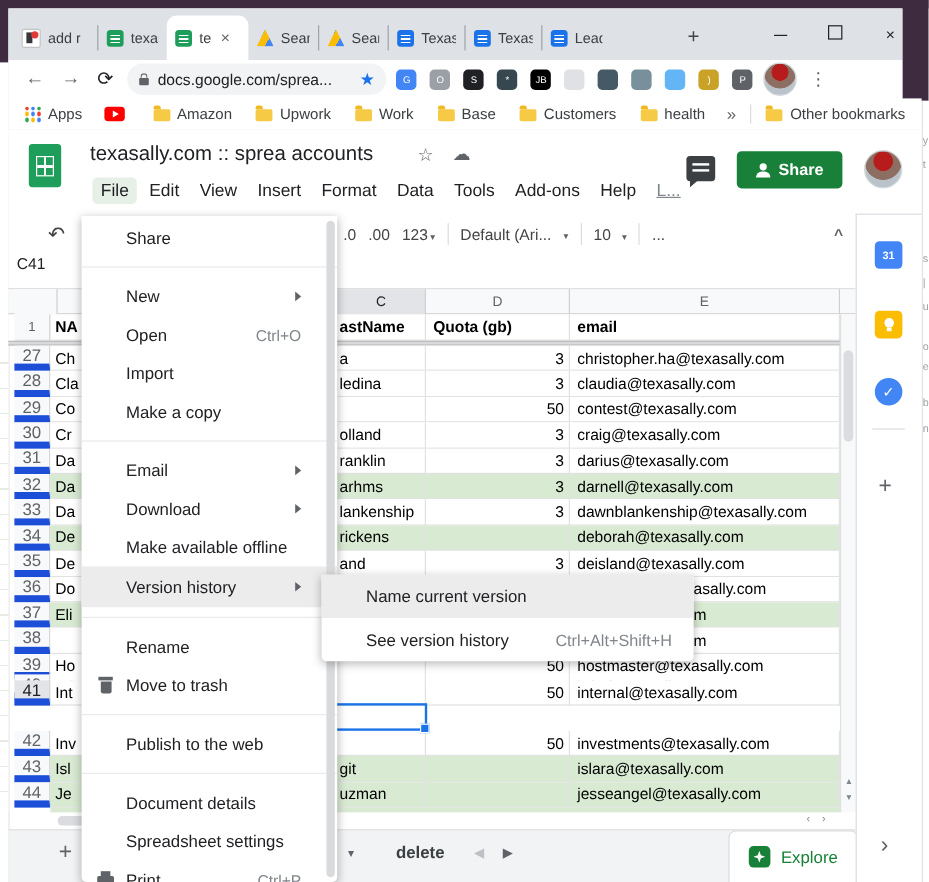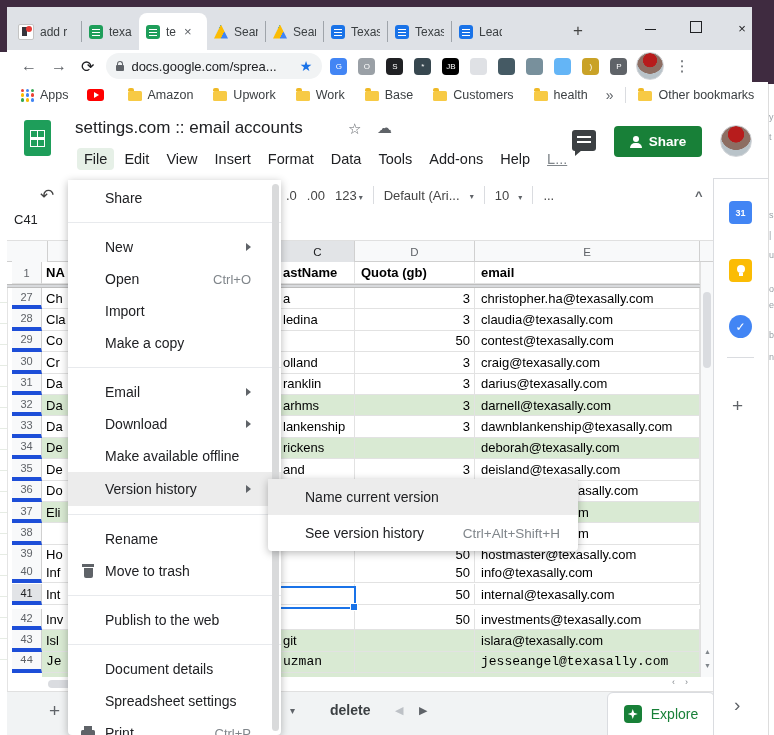--- a/index.html
+++ b/index.html
@@ -121,22 +121,22 @@
      justify-content:center;border-right:1px solid #d0d0d0;box-sizing:border-box;}
   .ch.sel{background:#e2e4e7;color:#202124;}
   .corner{position:absolute;left:5px;top:0;width:35px;height:21px;border-right:1px solid #d0d0d0;background:#f8f9fa;}
   .hdrrow{left:7px;top:262px;width:706px;height:22px;background:#fff;}
   .hcell{position:absolute;top:0;height:22px;font-size:13px;font-weight:bold;color:#000;display:flex;
      align-items:center;box-sizing:border-box;border-bottom:1px solid #e2e2e2;}
   .frozen{left:7px;top:284px;width:693px;height:4px;background:#d8dadd;border-top:1px solid #bdbdbd;border-bottom:1px solid #bdbdbd;box-sizing:border-box;}
   .grow{position:absolute;left:12px;width:688px;height:21.4px;display:flex;}
   .cell{box-sizing:border-box;border-bottom:1px solid #e2e2e2;font-size:13px;color:#000;display:flex;
      align-items:center;overflow:hidden;white-space:nowrap;background:#fff;}
-  .rh{width:30px;background:#f8f9fa;border-right:1px solid #d0d0d0;border-bottom:4px solid #1d4ed8;
-     color:#5f6368;font-size:11px;justify-content:center;}
+  .rh{width:30px;background:#f8f9fa;border-right:1px solid #d0d0d0;border-bottom:6px solid #1d4ed8;
+     color:#5f6368;font-size:14px;justify-content:center;}
   .rh.selrh{background:#e2e4e7;color:#202124;}
   .ca{width:239px;padding-left:4px;}
   .cc{width:74px;padding-left:2px;border-right:1px solid #e2e2e2;}
   .cd{width:120px;justify-content:flex-end;padding-right:4px;border-right:1px solid #e2e2e2;}
   .ce{width:225px;padding-left:6px;border-right:1px solid #e2e2e2;}
   .grow.green .ca,.grow.green .cc,.grow.green .cd,.grow.green .ce{background:#d9ead3;}
   .green-sliver{left:42px;top:673px;width:658px;height:5px;background:#d9ead3;}
   .selbox{left:277px;top:586px;width:79px;height:23px;border:2px solid #1a73e8;box-sizing:border-box;z-index:3;}
   .selhandle{position:absolute;right:-4px;bottom:-4px;width:6px;height:6px;background:#1a73e8;border:1px solid #fff;}
 
@@ -337,21 +337,21 @@
     <span class="chev2">»</span>
     <span class="bm-sep"></span>
     <span class="bm other-bm">
       <span class="folder"></span>
       <span>Other bookmarks</span>
     </span>
   </div>
 
   <div class="abs sheethead">
     <span class="slogo"></span>
-    <span class="doc-title">settings.com :: email accounts</span>
+    <span class="doc-title">texasally.com :: sprea accounts</span>
     <span class="t-star">☆</span>
     <span class="t-cloud">☁</span>
     <div class="menubar" id="menubar">
         <span class="menu-item open">File</span>
         <span class="menu-item">Edit</span>
         <span class="menu-item">View</span>
         <span class="menu-item">Insert</span>
         <span class="menu-item">Format</span>
         <span class="menu-item">Data</span>
         <span class="menu-item">Tools</span>
@@ -495,42 +495,42 @@
         <div class="cell cd">50</div>
         <div class="cell ce">hostmaster@texasally.com</div>
       </div>
       <div class="grow" style="top: 562px;">
         <div class="cell rh">40</div>
         <div class="cell ca">Inf</div>
         <div class="cell cc"></div>
         <div class="cell cd">50</div>
         <div class="cell ce">info@texasally.com</div>
       </div>
-      <div class="grow" style="top: 584px;">
+      <div class="grow" style="top: 567px;">
         <div class="cell rh selrh">41</div>
         <div class="cell ca">Int</div>
         <div class="cell cc"></div>
         <div class="cell cd">50</div>
         <div class="cell ce">internal@texasally.com</div>
       </div>
       <div class="grow" style="top: 609px;">
         <div class="cell rh">42</div>
         <div class="cell ca">Inv</div>
         <div class="cell cc"></div>
         <div class="cell cd">50</div>
         <div class="cell ce">investments@texasally.com</div>
       </div>
       <div class="grow green" style="top: 630.4px;">
         <div class="cell rh">43</div>
         <div class="cell ca">Isl</div>
         <div class="cell cc">git</div>
         <div class="cell cd"></div>
         <div class="cell ce">islara@texasally.com</div>
       </div>
-      <div class="grow green" style="top: 651.8px; font-family: Liberation Mono, monospace;">
+      <div class="grow green" style="top: 651.8px;">
         <div class="cell rh">44</div>
         <div class="cell ca">Je</div>
         <div class="cell cc">uzman</div>
         <div class="cell cd"></div>
         <div class="cell ce">jesseangel@texasally.com</div>
       </div>
     </div>
   <div class="abs green-sliver"></div>
 
   <div class="abs selbox">

